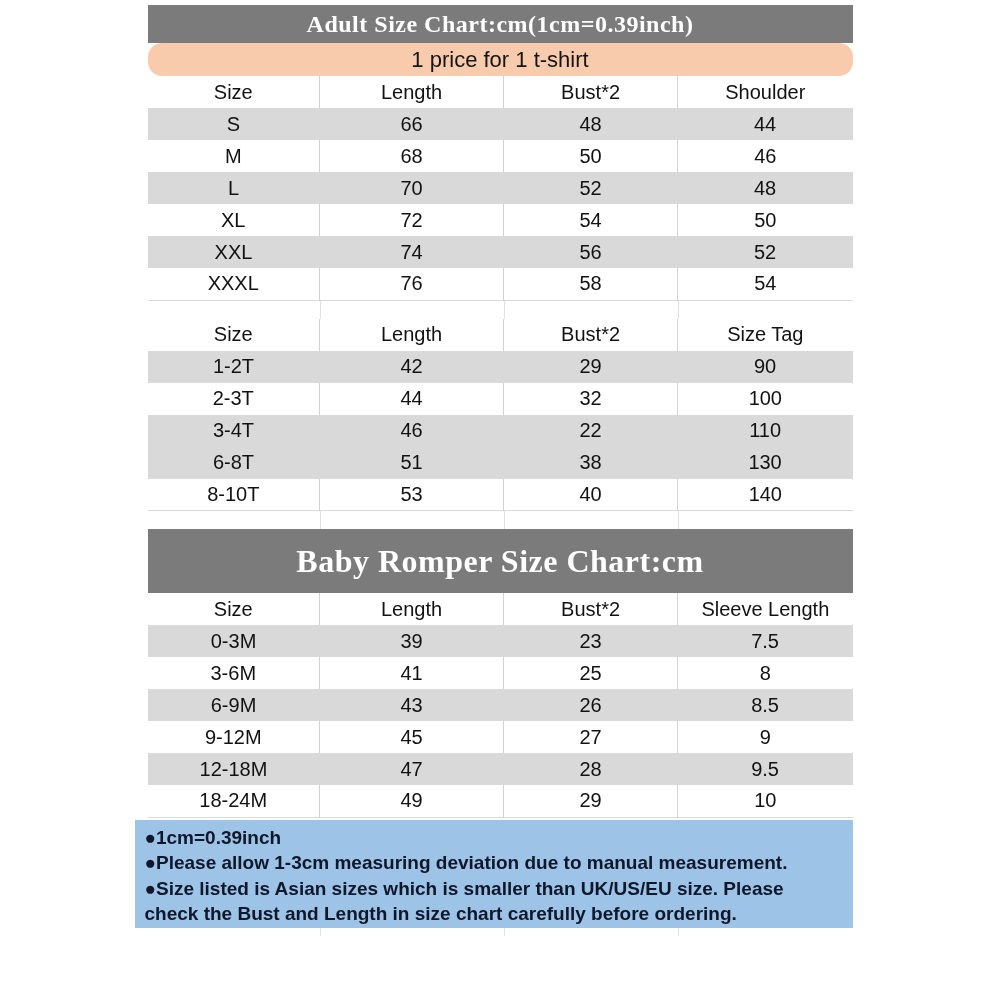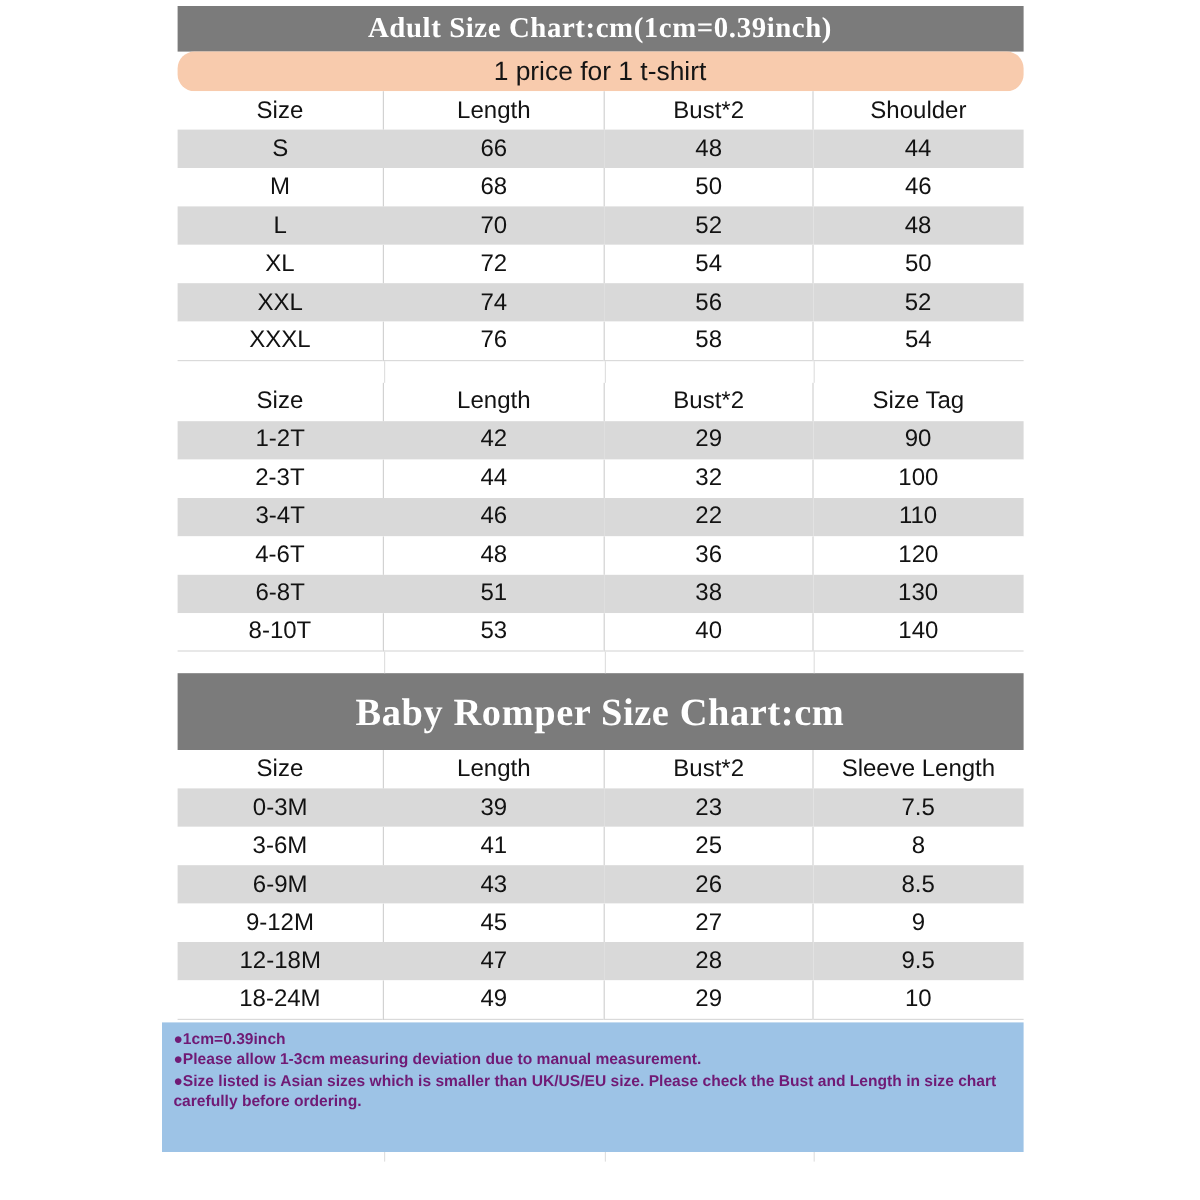--- a/index.html
+++ b/index.html
@@ -81,24 +81,24 @@
   }
   .tick.t1 { left: 172px; } .tick.t2 { left: 356px; } .tick.t3 { left: 530px; }
 
   .note {
     background: var(--note-bg);
     width: 718px;
     margin-left: -13px;
     margin-top: 2px;
     height: 108px;
     padding: 5px 12px 0 10px;
-    font-size: 13px;
+    font-size: 19px;
     font-weight: 700;
     line-height: 1.35;
-    color: #701a75;
+    color: #0f172a;
     overflow: hidden;
   }
 </style>
 </head>
 <body>
 
 <div class="sheet">
 
   <section>
     <div class="bar-title adult">Adult Size Chart:cm(1cm=0.39inch)</div>
@@ -193,26 +193,20 @@
             <td>44</td>
             <td>32</td>
             <td>100</td>
           </tr>
           <tr class="stripe">
             <td>3-4T</td>
             <td>46</td>
             <td>22</td>
             <td>110</td>
           </tr>
-          <tr class="plain">
-            <td>4-6T</td>
-            <td>48</td>
-            <td>36</td>
-            <td>120</td>
-          </tr>
           <tr class="stripe">
             <td>6-8T</td>
             <td>51</td>
             <td>38</td>
             <td>130</td>
           </tr>
           <tr class="plain">
             <td>8-10T</td>
             <td>53</td>
             <td>40</td>

